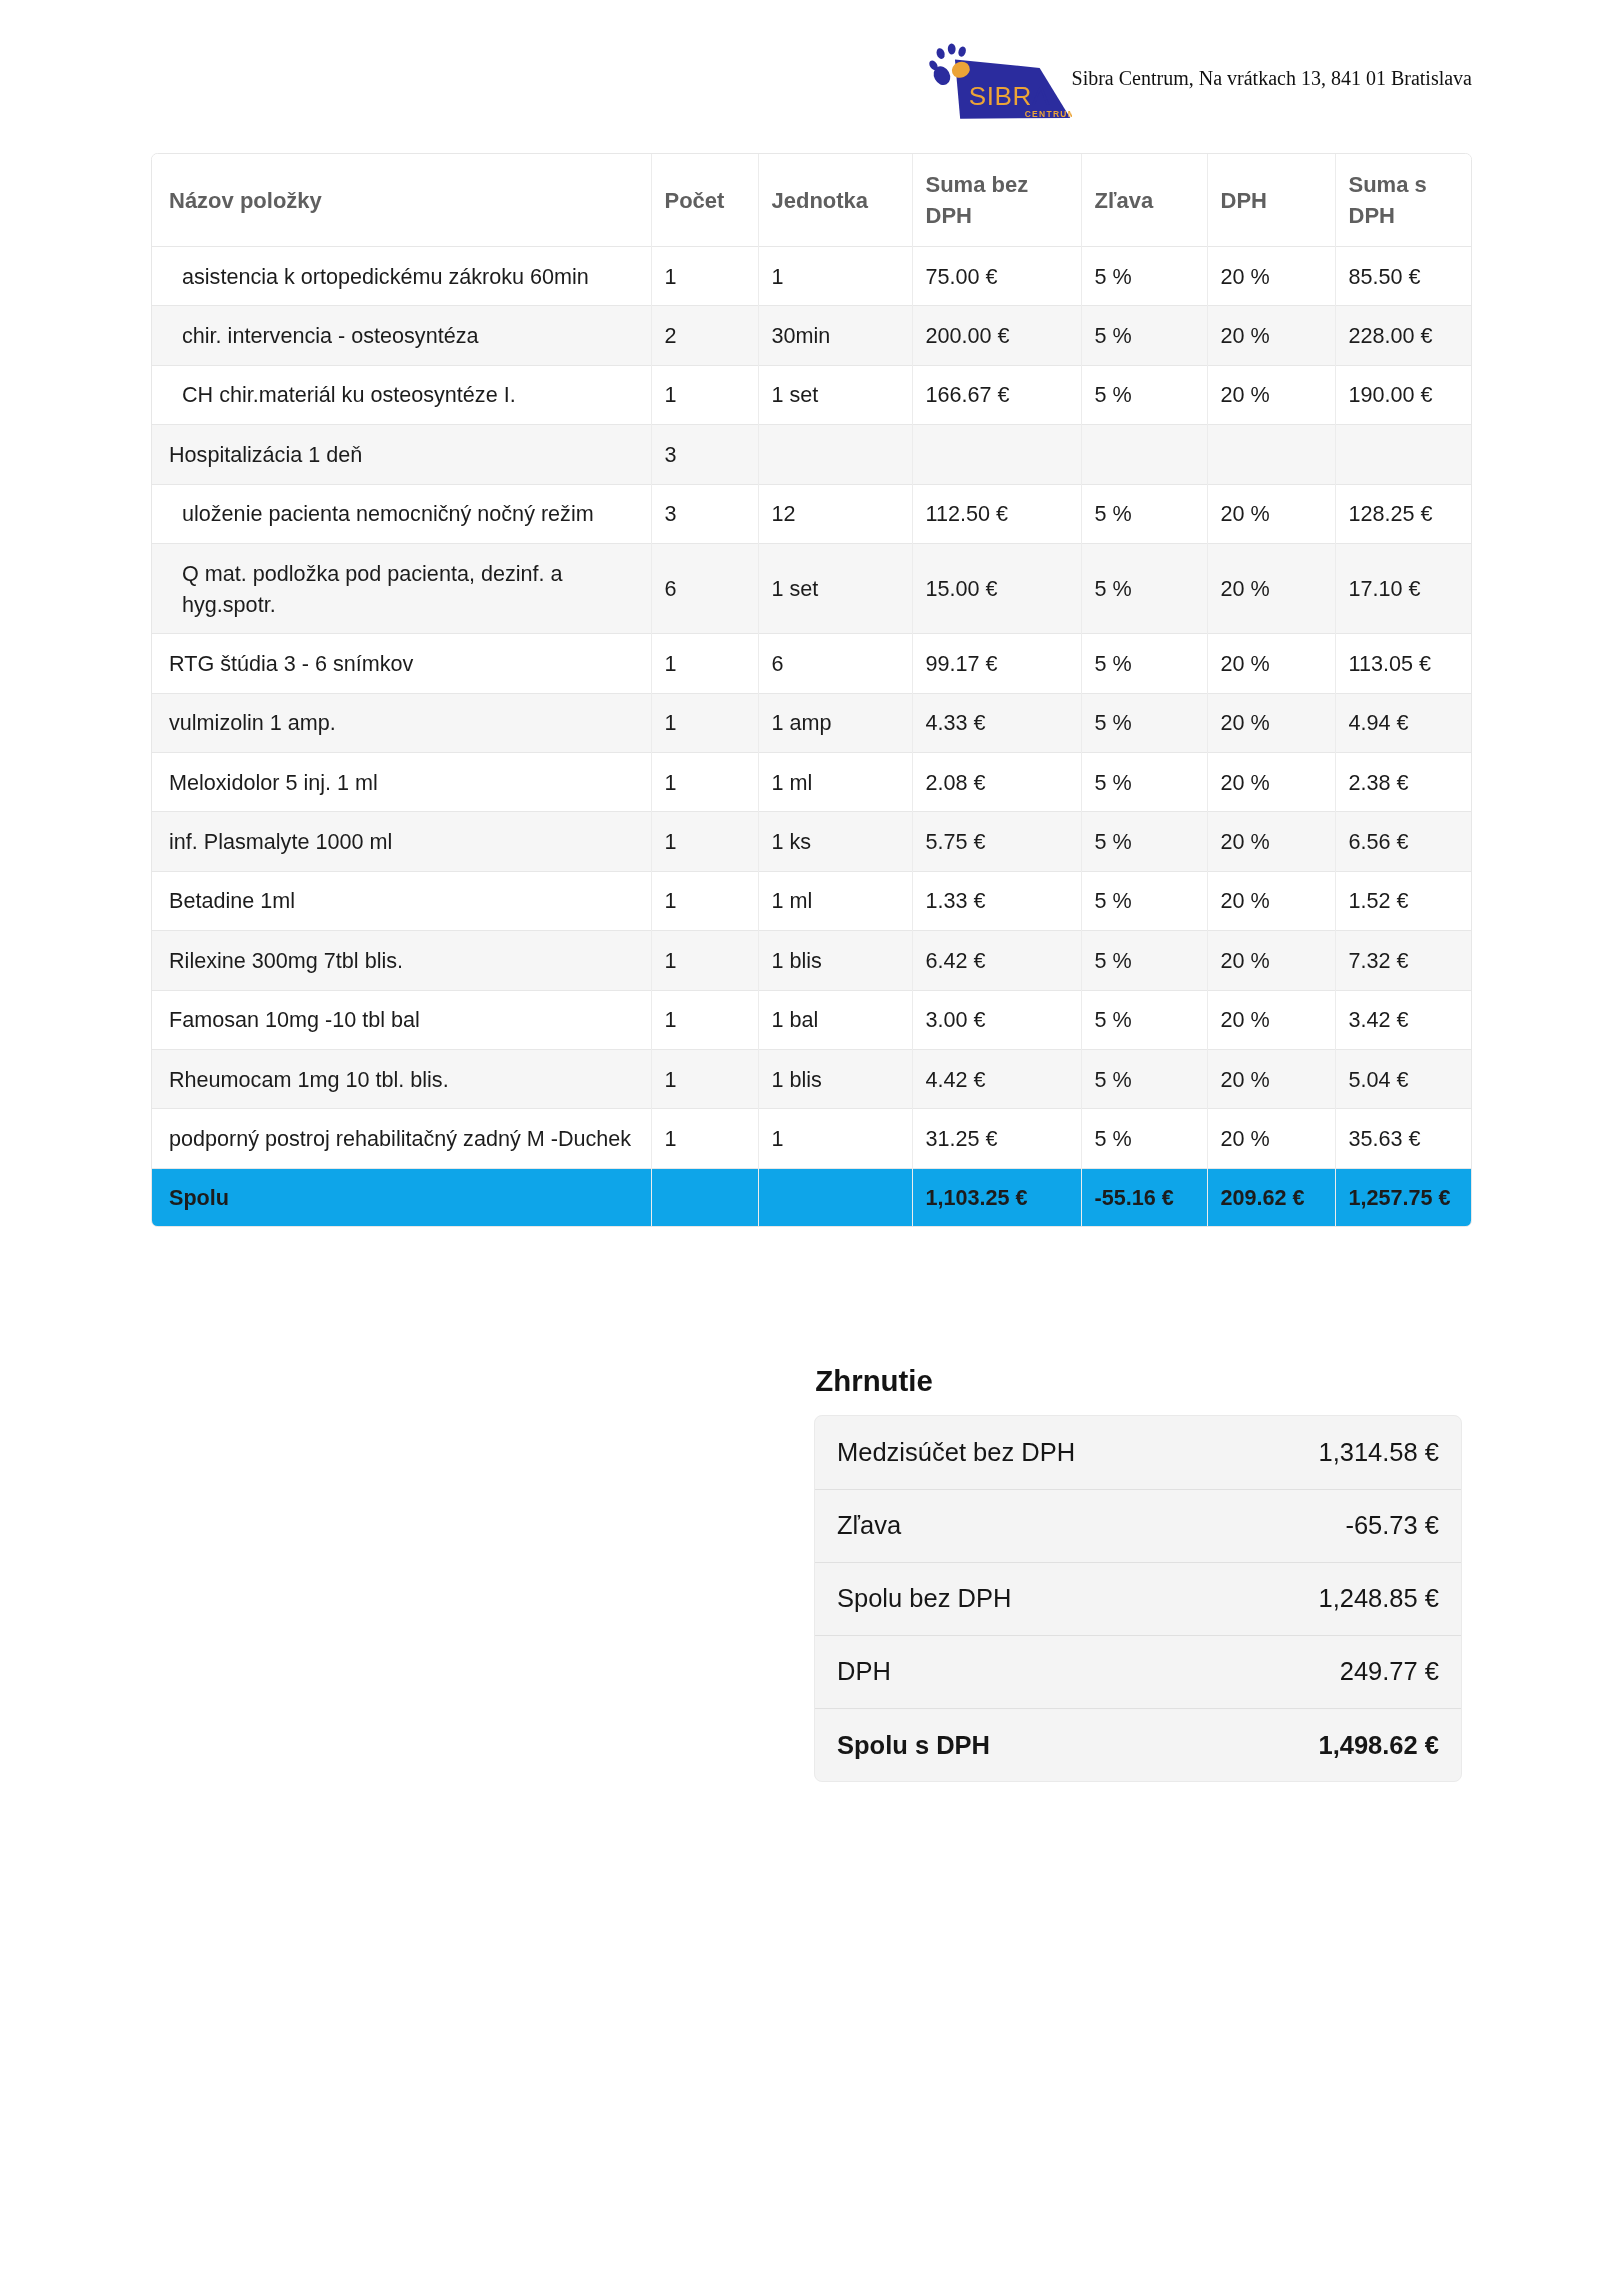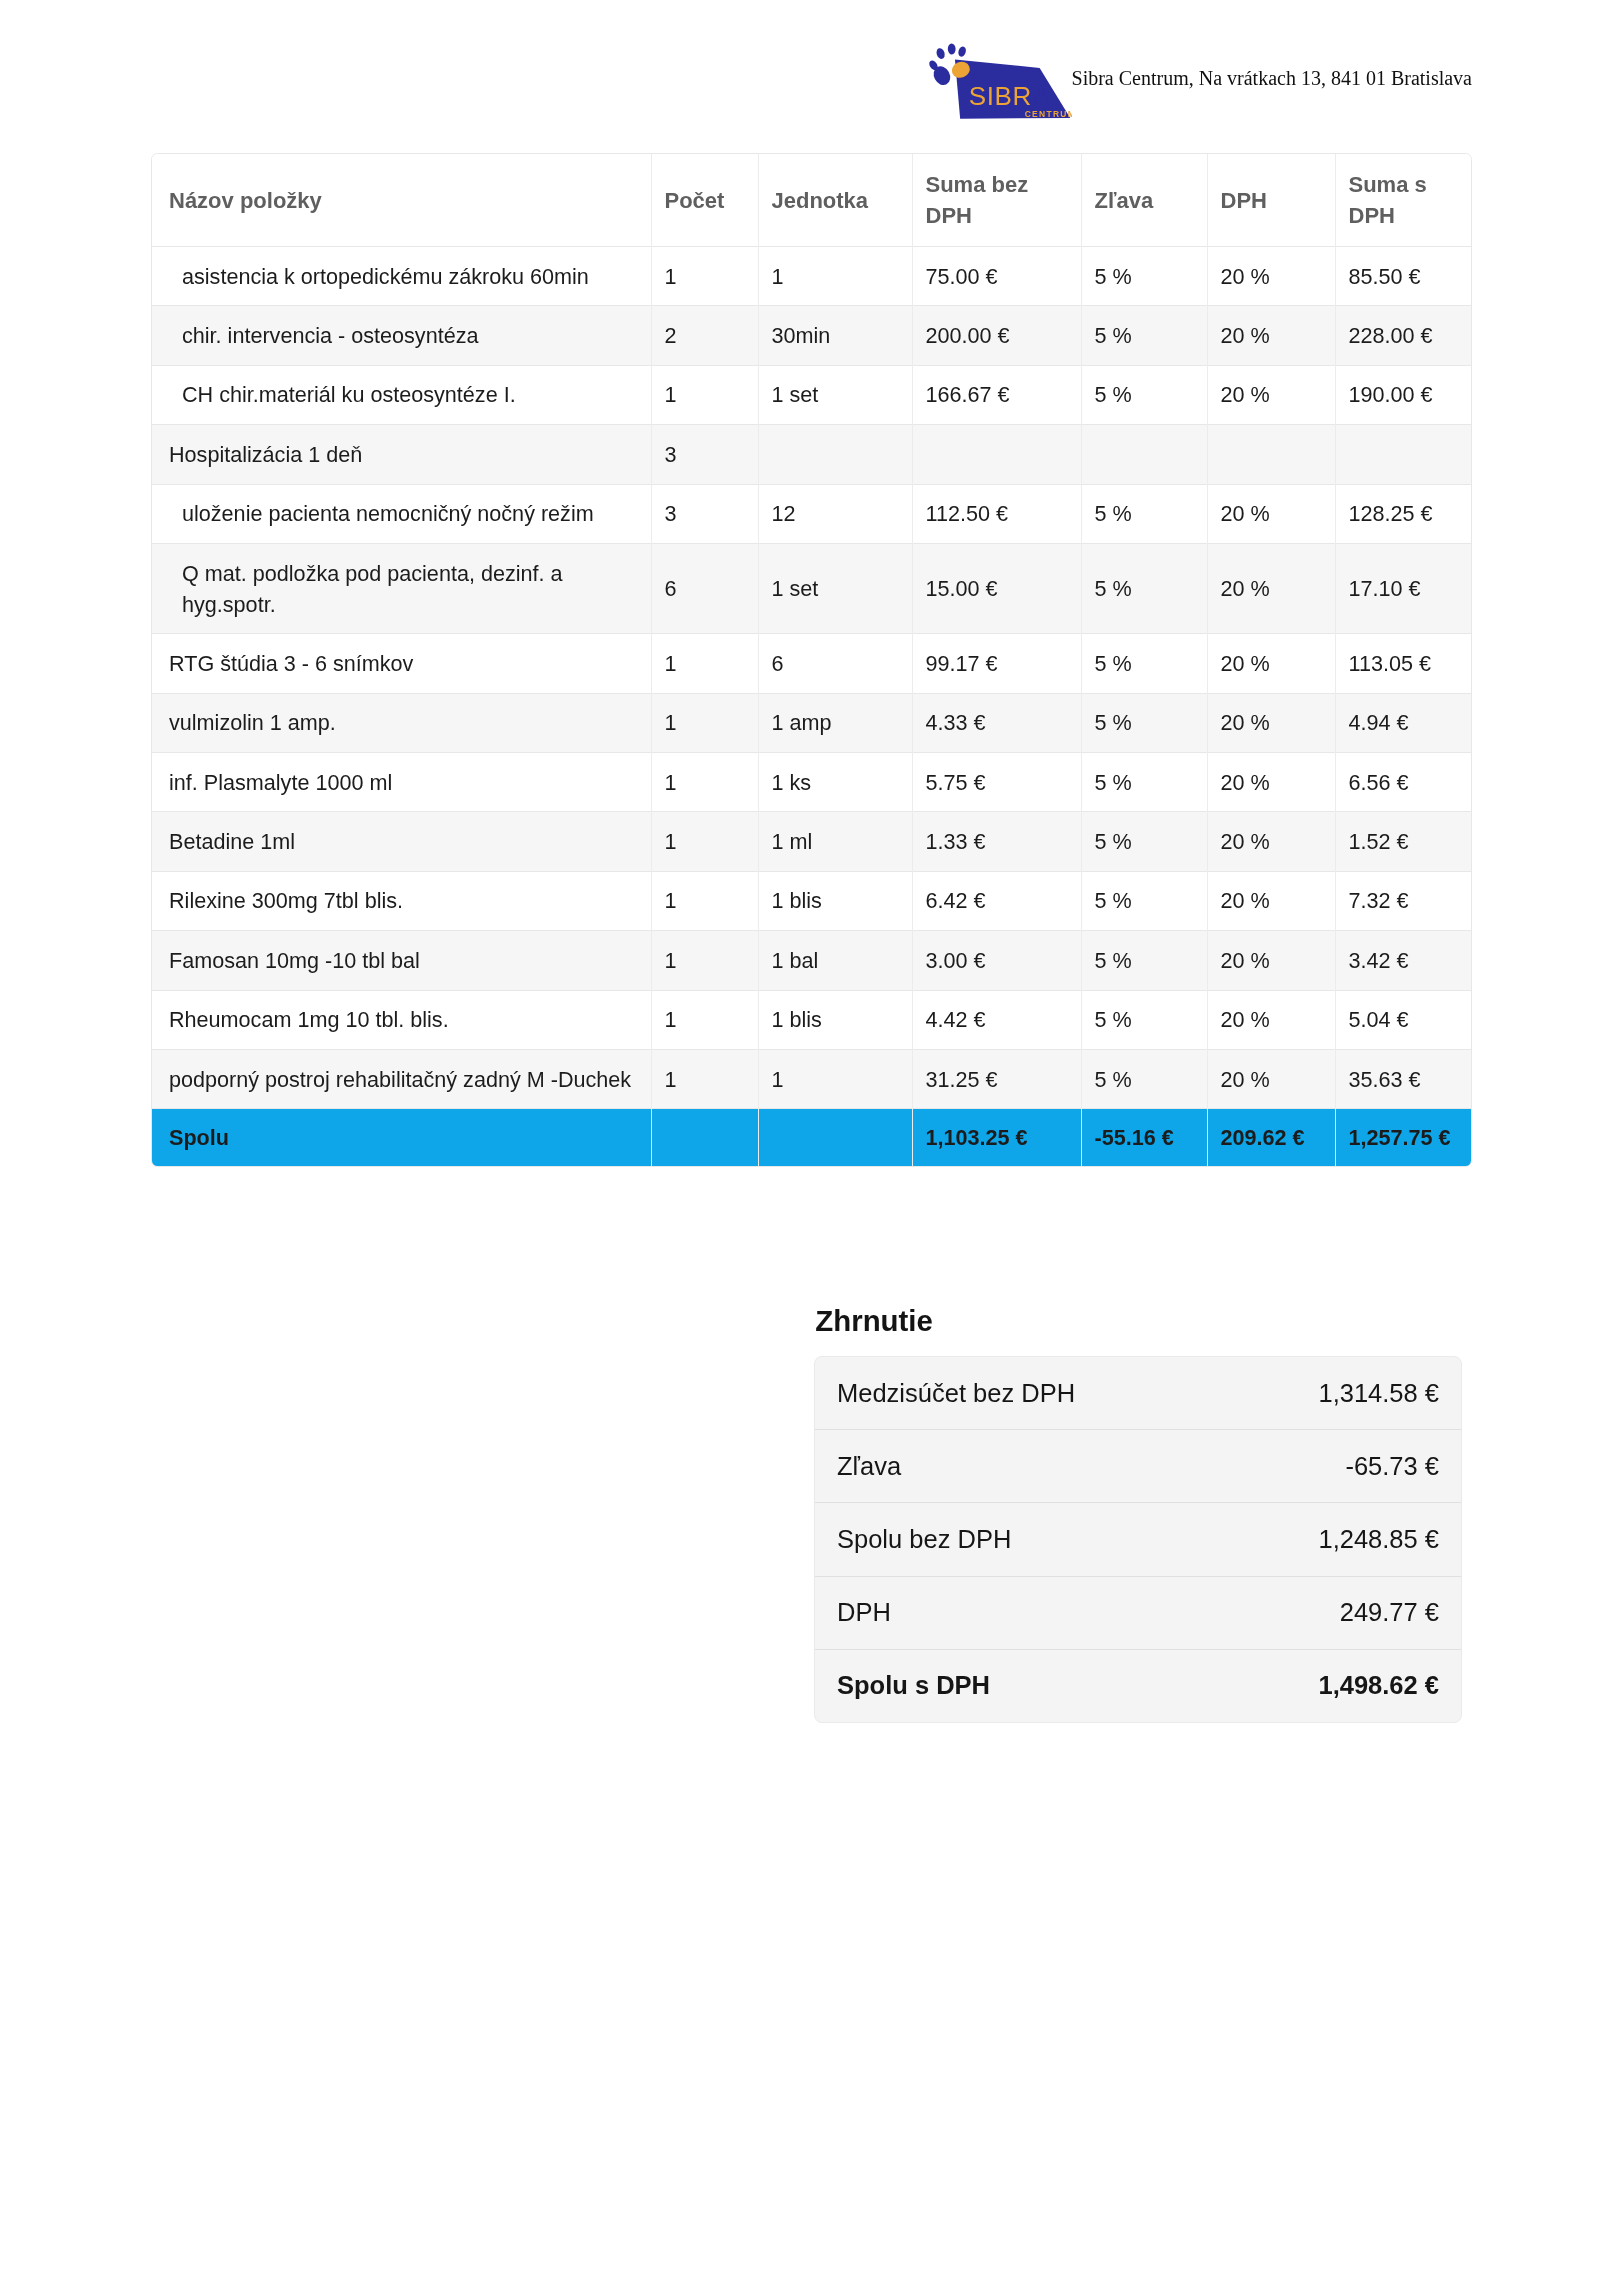--- a/index.html
+++ b/index.html
@@ -188,20 +188,29 @@
             <tr>
               <td>vulmizolin 1 amp.</td>
               <td>1</td>
               <td>1 amp</td>
               <td>4.33 €</td>
               <td>5 %</td>
               <td>20 %</td>
               <td>4.94 €</td>
             </tr>
             <tr>
+              <td>Meloxidolor 5 inj. 1 ml</td>
+              <td>1</td>
+              <td>1 ml</td>
+              <td>2.08 €</td>
+              <td>5 %</td>
+              <td>20 %</td>
+              <td>2.38 €</td>
+            </tr>
+            <tr>
               <td>inf. Plasmalyte 1000 ml</td>
               <td>1</td>
               <td>1 ks</td>
               <td>5.75 €</td>
               <td>5 %</td>
               <td>20 %</td>
               <td>6.56 €</td>
             </tr>
             <tr>
               <td>Betadine 1ml</td>

